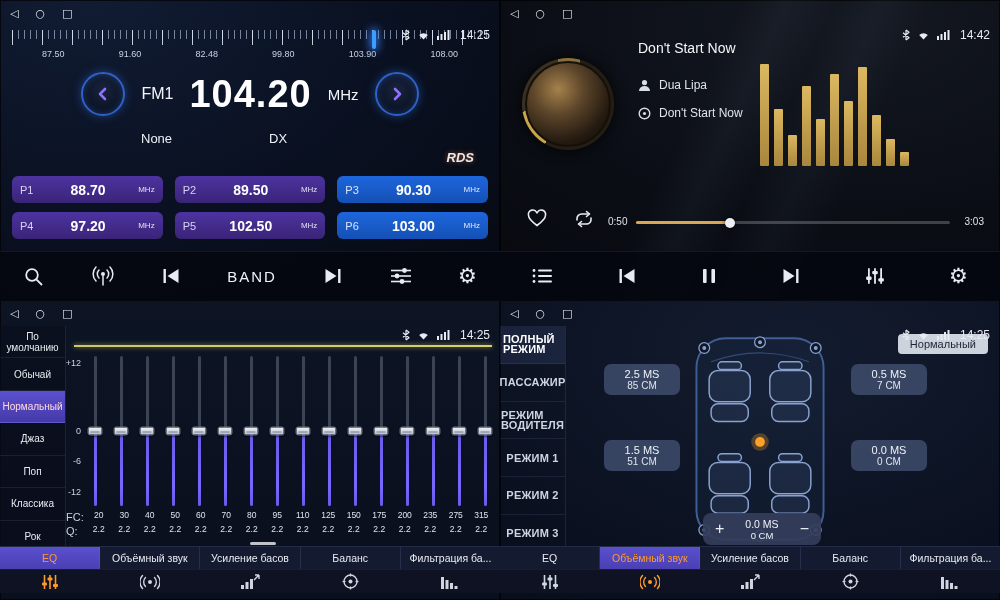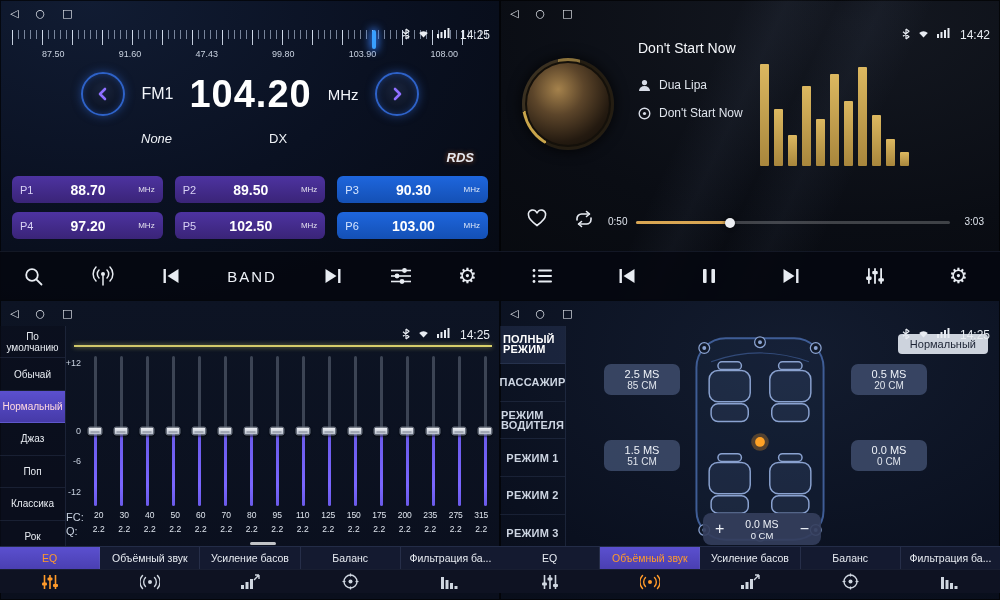--- a/index.html
+++ b/index.html
@@ -9,35 +9,35 @@
   #q-radio{background:radial-gradient(130% 150% at 18% 0%,#111c33 0%,#0a1122 45%,#05080f 100%);}
   #q-music{background:radial-gradient(140% 130% at 70% 8%,#141821 0%,#0a0d14 52%,#06080c 100%);}
   #q-music::before{content:"";position:absolute;inset:0;background:linear-gradient(115deg,transparent 38%,rgba(130,150,190,.06) 45%,transparent 53%,rgba(130,150,190,.05) 60%,transparent 68%);pointer-events:none;}
   #q-eq{background:linear-gradient(180deg,#0d1424 0%,#0a0f1d 100%);}
   #q-surround{background:radial-gradient(130% 140% at 58% 18%,#131c2f 0%,#0a101f 55%,#070b14 100%);}
 
   
   .statusbar{position:absolute;top:0;left:0;right:0;height:26px;display:flex;align-items:center;justify-content:space-between;padding:0 10px;color:#e8ecf2;z-index:6;box-sizing:border-box;}
   .sb-left{display:flex;gap:17px;align-items:center;}
   .sb-nav{font-family:"DejaVu Sans",sans-serif;font-size:11px;line-height:1;cursor:pointer;}
-  .sb-right{display:flex;gap:7px;align-items:flex-start;margin-top:44px;}
+  .sb-right{display:flex;gap:7px;align-items:center;margin-top:44px;}
   .sb-time{font-size:12px;margin-left:3px;}
 
   
   .scale{position:absolute;left:12px;right:12px;top:30px;height:36px;cursor:pointer;}
   .ruler{position:relative;height:15px;background-image:repeating-linear-gradient(90deg,rgba(190,205,230,.6) 0 1px,transparent 1px 6px);background-size:100% 9px;background-repeat:no-repeat;}
   .ruler::after{content:"";position:absolute;inset:0;background:repeating-linear-gradient(90deg,rgba(225,235,250,.85) 0 1px,transparent 1px 30px);}
   .scale-labels{display:flex;justify-content:space-between;margin-top:4px;padding:0 30px;font-size:9px;color:#c9d2e0;}
   .pointer{position:absolute;top:0;width:4px;height:19px;border-radius:2px;background:#39a0ff;box-shadow:0 0 9px 2px rgba(57,130,255,.85);transform:translateX(-50%);}
   .freq-row{position:absolute;top:72px;left:0;right:0;display:flex;align-items:center;justify-content:center;gap:16px;}
   .round-btn{width:44px;height:44px;border-radius:50%;background:radial-gradient(circle at 50% 38%,#18233c,#0b1222 72%);border:2px solid #2e62c8;box-shadow:0 0 10px rgba(46,98,200,.55),inset 0 0 7px rgba(46,98,200,.45);display:flex;align-items:center;justify-content:center;cursor:pointer;padding:0;}
   .band-label{font-size:16px;color:#f2f5fa;}
   .big-freq{font-size:38px;font-weight:700;color:#fff;letter-spacing:1px;}
   .unit-label{font-size:15px;color:#f2f5fa;}
-  .station-name{position:absolute;left:141px;top:131px;font-size:13px;color:#eef1f6;font-style:italic;}
+  .station-name{position:absolute;left:141px;top:131px;font-size:13px;color:#eef1f6;}
   .dx-label{position:absolute;left:269px;top:131px;font-size:13px;color:#eef1f6;}
   .rds{position:absolute;right:26px;top:150px;font-style:italic;font-weight:bold;font-size:13px;color:#e6e9f0;text-shadow:0 0 5px rgba(255,120,40,.55);}
   .presets{position:absolute;left:12px;right:12px;top:176px;display:grid;grid-template-columns:repeat(3,1fr);gap:9px 12px;}
   .preset{height:27px;border-radius:6px;border:none;display:flex;align-items:center;padding:0 8px;gap:6px;cursor:pointer;background:linear-gradient(180deg,#4d33a0,#3a2478);color:#fff;font-family:inherit;}
   .preset-active{background:linear-gradient(180deg,#1e66dd,#1450b5);}
   .preset-label{font-size:11px;color:#d9d2f5;width:18px;text-align:left;}
   .preset-active .preset-label{color:#d6e6ff;}
   .preset-freq{font-size:14px;font-weight:700;flex:1;text-align:center;}
   .preset-unit{font-size:8px;opacity:.85;}
   .toolbar{position:absolute;bottom:0;left:0;right:0;height:48px;background:rgba(5,8,16,.93);border-top:1px solid rgba(120,140,190,.12);display:flex;align-items:center;justify-content:space-around;}
@@ -140,21 +140,21 @@
           </svg>
         <span class="sb-time">14:25</span>
       </div>
     </div>
 
     <div class="scale">
       <div class="ruler"></div>
       <div class="scale-labels" id="radio-scale-labels">
           <span class="scale-label">87.50</span>
           <span class="scale-label">91.60</span>
-          <span class="scale-label">47.43</span>
+          <span class="scale-label">82.48</span>
           <span class="scale-label">99.80</span>
           <span class="scale-label">103.90</span>
           <span class="scale-label">108.00</span>
         </div>
       <div class="pointer" id="radio-pointer" style="left: 76%;"></div>
     </div>
 
     <div class="freq-row">
       <button class="round-btn">
         <svg width="18" height="18" viewBox="0 0 18 18">
@@ -690,21 +690,21 @@
       <circle cx="90" cy="112" r="5" fill="#ffa226"></circle>
     </svg>
 
     <div id="surround-delays">
         <div class="delay-box delay-fl">
      <div class="delay-ms">2.5 MS</div>
      <div class="delay-cm">85 CM</div>
    </div>
         <div class="delay-box delay-fr">
      <div class="delay-ms">0.5 MS</div>
-     <div class="delay-cm">20 CM</div>
+     <div class="delay-cm">7 CM</div>
    </div>
         <div class="delay-box delay-rl">
      <div class="delay-ms">1.5 MS</div>
      <div class="delay-cm">51 CM</div>
    </div>
         <div class="delay-box delay-rr">
      <div class="delay-ms">0.0 MS</div>
      <div class="delay-cm">0 CM</div>
    </div>
       </div>

